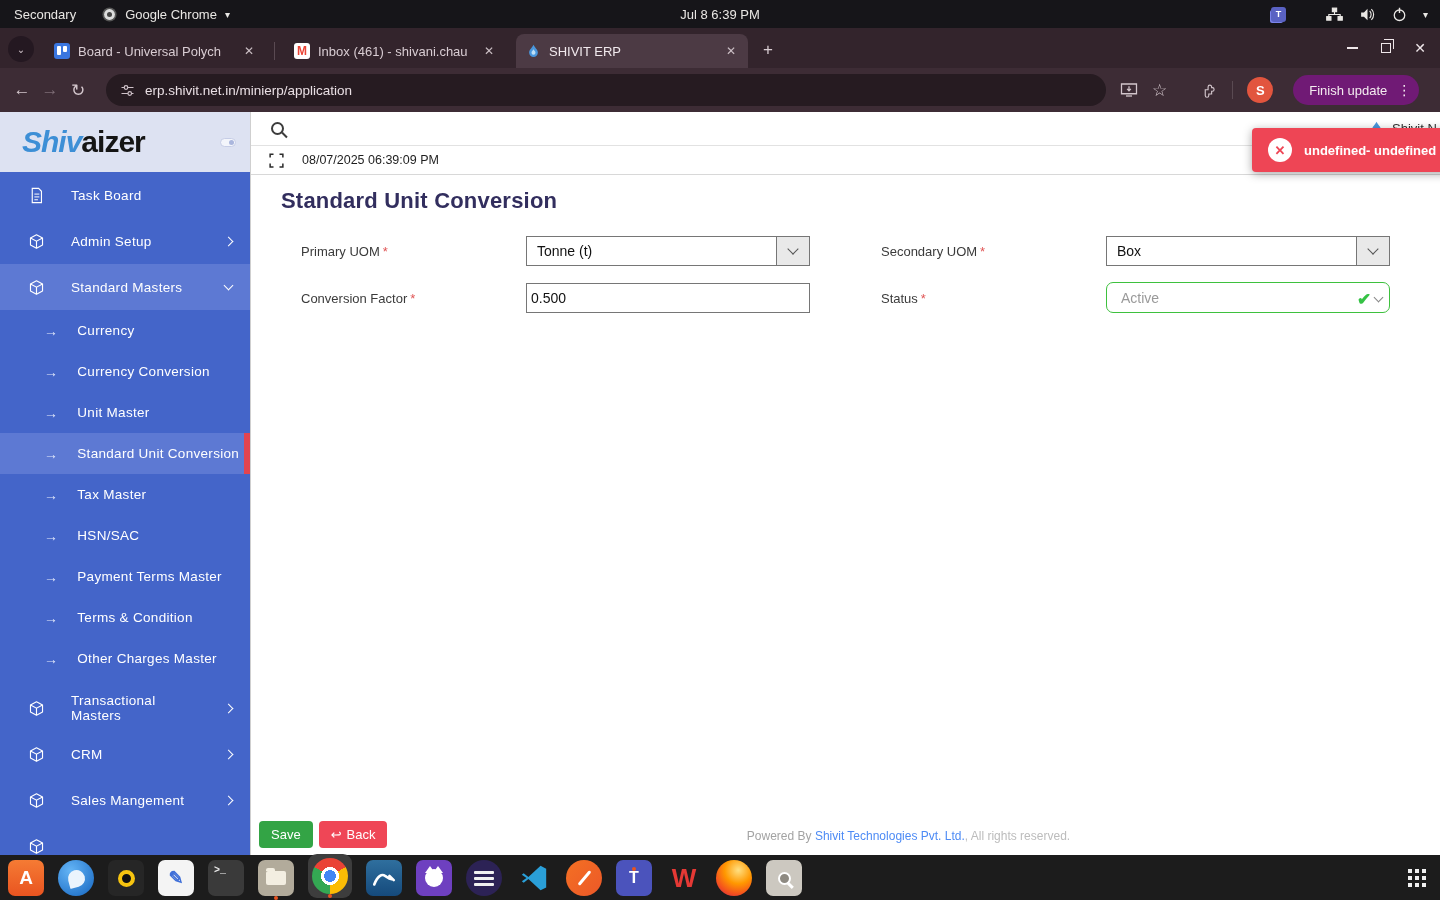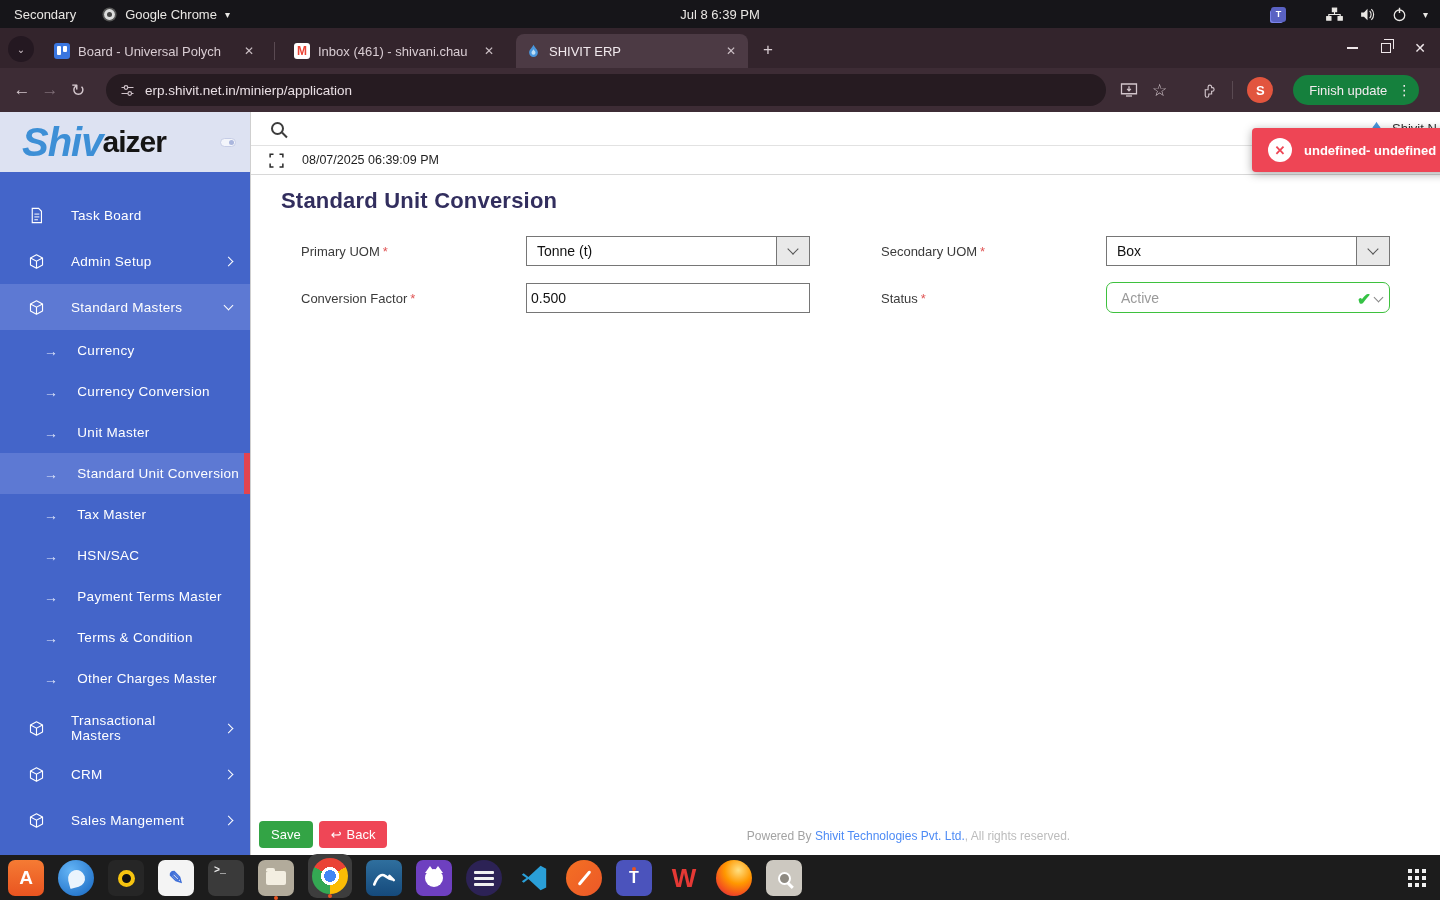--- a/index.html
+++ b/index.html
@@ -59,37 +59,37 @@
   .nav-ico.back { margin-left:8px; }
   .nav-ico.fwd { color:#7e6d76; }
   .urlbar { margin-left:14px; width:1000px; height:32px; background:#261b21; border-radius:16px;
             display:flex; align-items:center; padding:0 14px; gap:10px; }
   .url-text { color:#e9dfe4; font-size:13.5px; }
   .tb-actions { display:flex; align-items:center; gap:14px; margin-left:14px; }
   .tb-actions .act { color:#d3c6cc; }
   .vdiv { width:1px; height:18px; background:#5a4a52; }
   .avatar { width:26px; height:26px; border-radius:50%; background:#e2553e; color:#fff; font-size:13px;
             font-weight:bold; display:flex; align-items:center; justify-content:center; }
-  .finish-btn { height:30px; background:#15803d; border-radius:15px; color:#f4ecf0; font-size:13px;
+  .finish-btn { height:30px; background:#701a75; border-radius:15px; color:#f4ecf0; font-size:13px;
                 display:flex; align-items:center; gap:10px; padding:0 8px 0 16px; margin-left:6px; }
   .finish-kebab { font-size:14px; }
 
   
   .workspace { position:absolute; top:112px; left:0; width:1440px; height:743px; background:#fff; }
 
   
   .sidebar { position:absolute; left:0; top:0; width:250px; height:743px; background:#4465c9; overflow:hidden; }
   .logo-area { height:60px; background:#dde2f2; display:flex; align-items:center; padding:0 14px 0 22px; position:relative; }
-  .logo-shiv { font-size:40px; font-weight:bold; font-style:italic; color:#3d8fd6; letter-spacing:-1px; }
+  .logo-shiv { font-size:30px; font-weight:bold; font-style:italic; color:#3d8fd6; letter-spacing:-1px; }
   .logo-aizer { font-size:30px; font-weight:bold; color:#151515; letter-spacing:-1px; }
   .logo-toggle { position:absolute; right:14px; top:26px; width:16px; height:9px; border-radius:5px;
                  background:#f3f5fb; border:1px solid #c6cde6; }
   .logo-toggle::after { content:""; position:absolute; right:1px; top:1px; width:5px; height:5px; border-radius:50%; background:#aab6dd; }
 
-  .menu { color:#fff;margin-top:20px; }
+  .menu { color:#fff; }
   .m-item { height:46px; display:flex; align-items:center; padding:0 18px 0 28px; gap:26px; font-size:13.5px;
             letter-spacing:.3px; font-weight:500; }
   .m-item .cube { flex:none; }
   .m-item .lbl { flex:1; }
   .m-item.open { background:#5d79d3; }
   .m-sub { height:41px; display:flex; align-items:center; padding-left:44px; gap:19px; font-size:13.5px;
            letter-spacing:.3px; font-weight:500; position:relative; }
   .m-sub .arr { font-size:14px; color:#dfe6fa; }
   .m-sub.active { background:#5d79d3; }
   .m-sub.active::after { content:""; position:absolute; right:0; top:0; width:6px; height:100%; background:#e2444f; }

